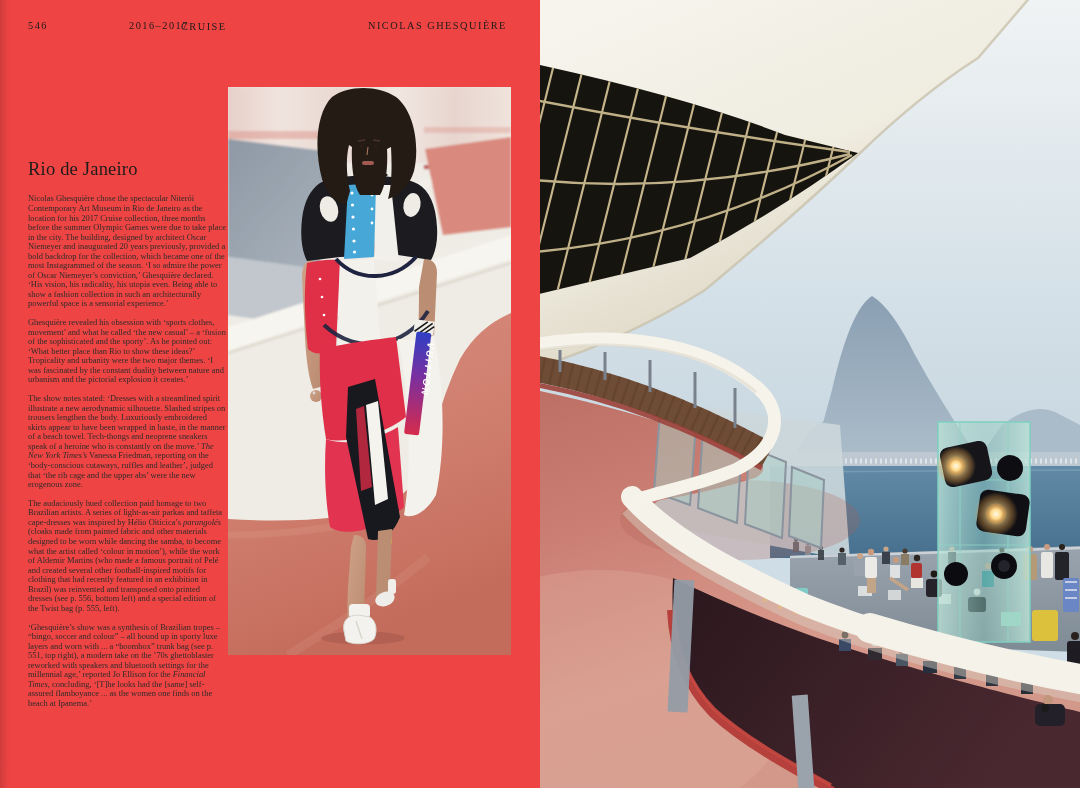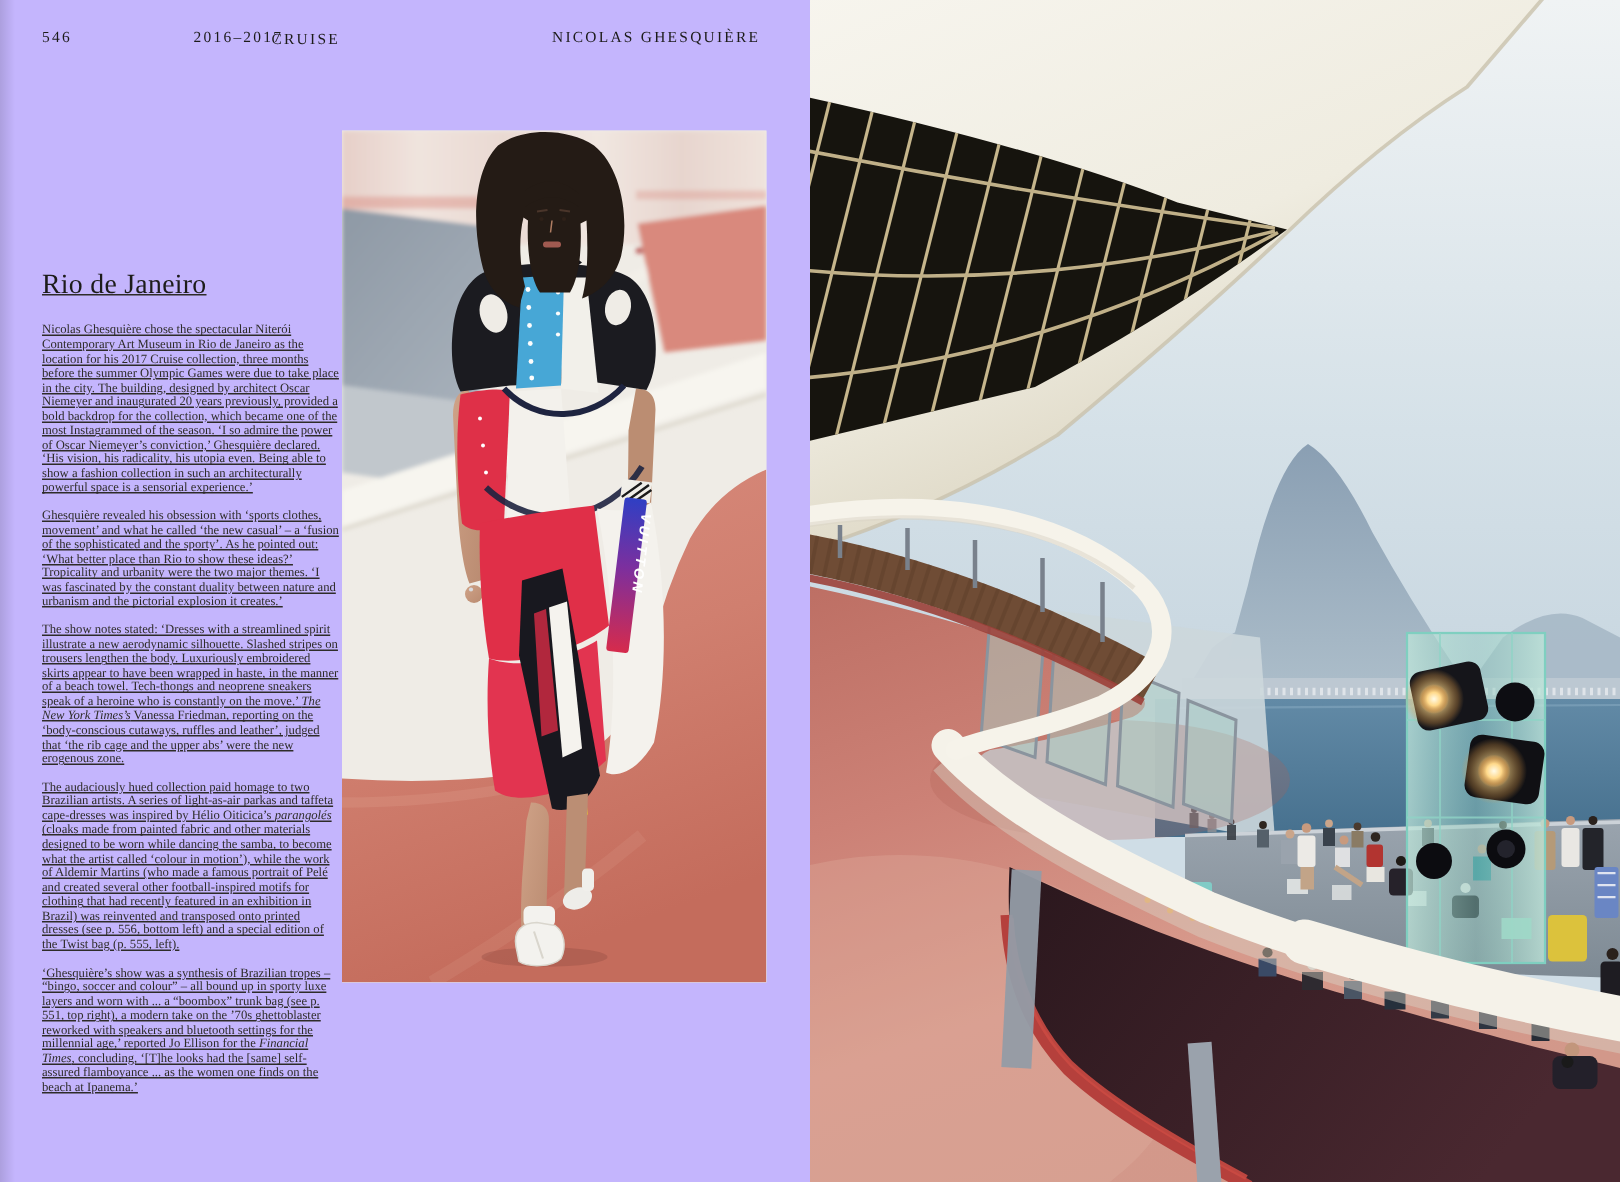--- a/index.html
+++ b/index.html
@@ -1,26 +1,26 @@
 <!DOCTYPE html>
 <html><head>
 <meta charset="utf-8">
 <style>
   html,body{margin:0;padding:0;background:#dedede;}
-  .spread{position:relative;width:1080px;height:788px;background:#c4b5fd;overflow:hidden;
+  .spread{position:relative;width:1080px;height:788px;background:#ef4444;overflow:hidden;
           font-family:"Liberation Serif","DejaVu Serif",serif;}
   .edge-shade{position:absolute;left:0;top:0;bottom:0;width:10px;
           background:linear-gradient(90deg,rgba(0,0,0,.12),rgba(0,0,0,0));pointer-events:none;}
   .running-head{position:absolute;top:20px;left:0;width:540px;height:20px;color:#1c1b19;}
   .running-head span{position:absolute;font-size:10.3px;letter-spacing:1.5px;white-space:nowrap;}
   .folio{left:28px;}
   .season{left:115px;margin-left:14px;}
   .coll{left:181px;letter-spacing:1.8px;font-size:9.6px;top:0.8px;font-family:Liberation Serif, serif;}
   .designer{left:368px;letter-spacing:1.7px;font-size:9.9px;text-align:right;}
-  .text-col{position:absolute;left:28px;top:181px;width:198px;color:#2e2c29;text-decoration:underline;}
+  .text-col{position:absolute;left:28px;top:160px;width:198px;color:#2e2c29;}
   .text-col h1{font-weight:400;font-size:18.5px;line-height:1.05;margin:0 0 15px;color:#1d1c1a;letter-spacing:.2px;}
   .text-col p{font-size:8.45px;line-height:9.55px;margin:0 0 9.2px;}
   .text-col em{font-style:italic;}
   figure{margin:0;padding:0;position:absolute;overflow:hidden;}
   .runway-photo{left:228px;top:87px;width:283px;height:568px;background:#efece6;}
   .location-photo{left:540px;top:0;width:540px;height:788px;background:#cfdde6;}
   svg{display:block;}
 </style>
 </head>
 <body>

